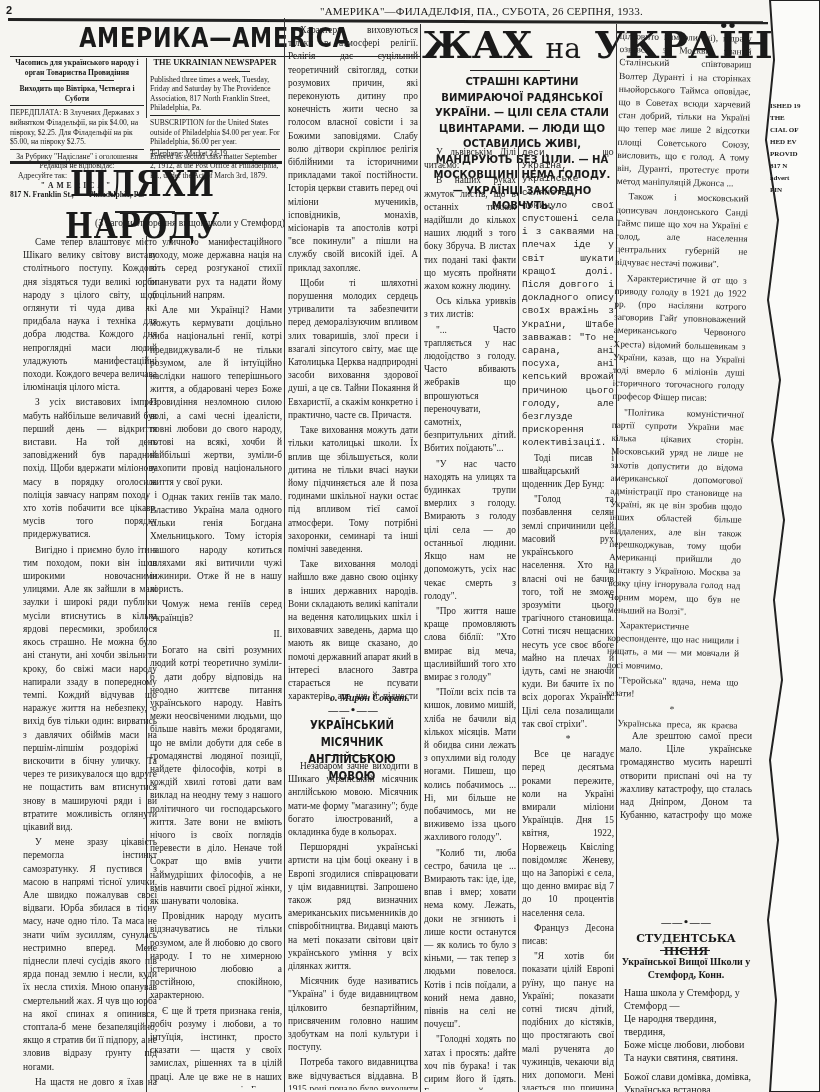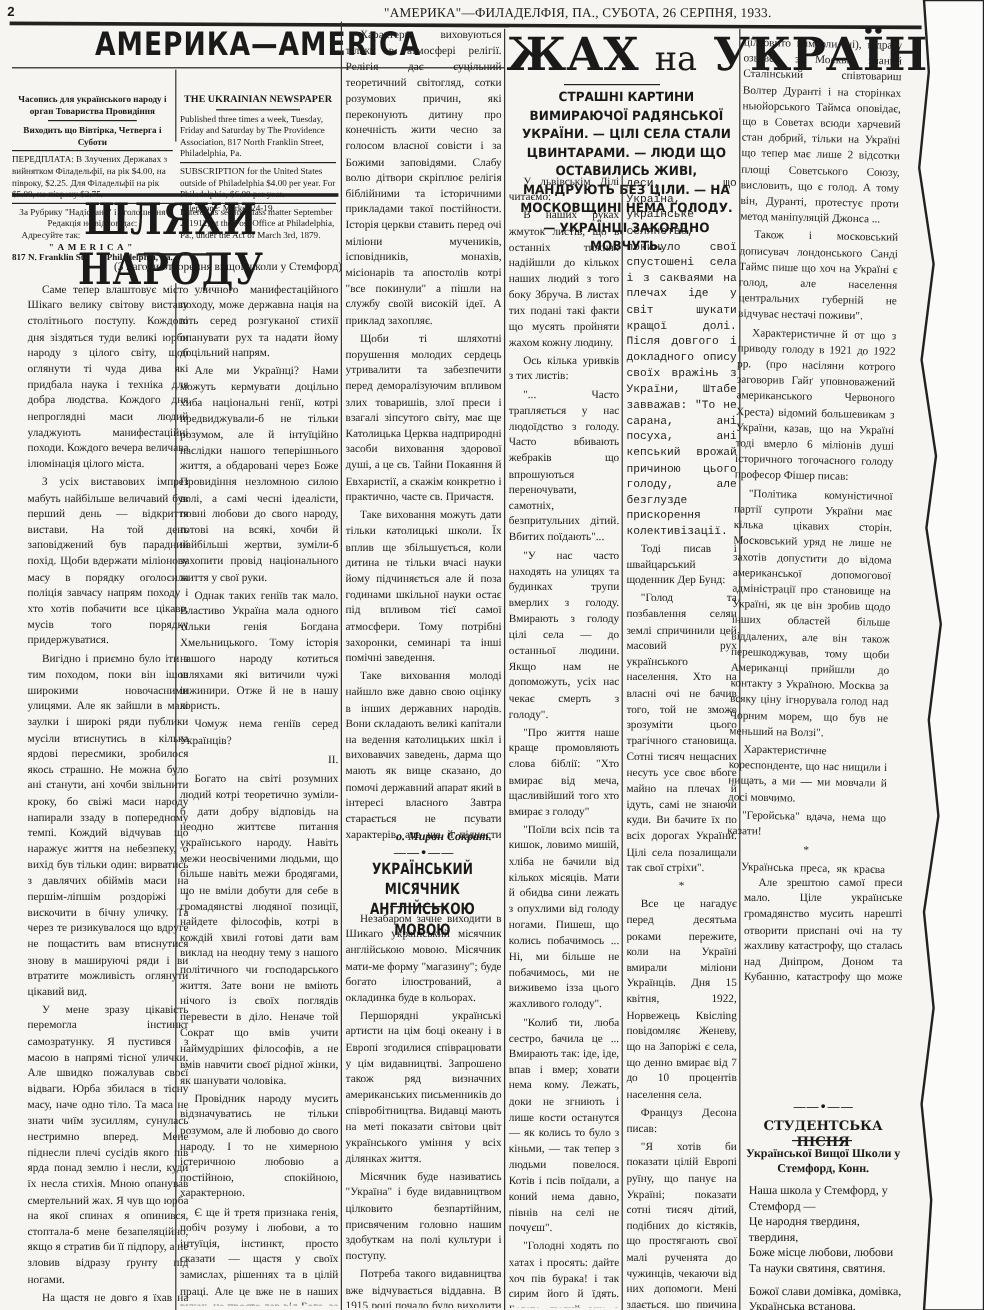--- a/index.html
+++ b/index.html
@@ -8,21 +8,21 @@
   .folio{position:absolute;top:4px;left:6px;font-size:11px;font-weight:bold;font-family:"Liberation Sans",sans-serif;}
   .dateline{position:absolute;top:5px;left:320px;font-size:11px;font-family:"Liberation Serif",serif;letter-spacing:.2px;}
   .toprule{position:absolute;top:18px;left:8px;width:760px;height:3px;background:#222;transform:rotate(.25deg);transform-origin:left;}
   .col{position:absolute;font-family:"Liberation Serif",serif;font-size:9.4px;line-height:13.2px;text-align:justify;overflow:hidden;color:#1d1d1d;}
   .col p{margin:0;text-indent:12px;}
   .col p + p{margin-top:2px;}
   .vr{position:absolute;width:1px;background:#333;}
   .hr{position:absolute;height:2px;background:#222;}
   
   .mast-title{position:absolute;left:10px;top:22px;width:410px;text-align:center;font-family:"DejaVu Sans",sans-serif;font-weight:bold;font-size:27px;letter-spacing:1px;transform:scaleX(.82);transform-origin:center;}
-  .mast-box{position:absolute;font-family:"Liberation Serif",serif;font-size:7.6px;line-height:9.6px;font-weight:bold;margin-top:20px;}
+  .mast-box{position:absolute;font-family:"Liberation Serif",serif;font-size:7.6px;line-height:9.6px;font-weight:bold;}
   .mast-box .c{text-align:center;}
   .mast-box .sep{height:1px;background:#222;margin:3px 30px;}
   
   .h-shlyakhy{position:absolute;left:20px;top:160px;width:390px;text-align:center;font-family:"DejaVu Serif",serif;font-weight:bold;font-size:40px;letter-spacing:1px;transform:scaleX(.82);}
   .sub-shlyakhy{position:absolute;left:10px;top:224px;width:400px;text-align:right;font-size:10px;font-family:"Liberation Serif",serif;}
   .short-rule{position:absolute;height:2px;background:#222;}
   .h-zhakh{position:absolute;left:412px;top:4px;width:200px;text-align:center;font-family:"DejaVu Serif",serif;font-weight:bold;font-size:38px;white-space:nowrap;}
   .h-zhakh .sm{font-size:28px;font-weight:normal;}
   .deck{position:absolute;left:412px;top:72px;width:200px;text-align:center;font-family:"DejaVu Sans",sans-serif;font-weight:bold;font-size:10.6px;line-height:15.5px;transform:scaleX(.95);}
   .h-small{position:absolute;text-align:center;font-family:"DejaVu Sans",sans-serif;font-weight:bold;font-size:13px;line-height:17px;transform:scaleX(.78);}
@@ -181,14 +181,24 @@
     <div>Та науки святиня, святиня.</div>
     <div style="height:6px;"></div>
     <div>Божої слави домівка, домівка,</div>
     <div>Українська встанова, встанова;</div>
 
   </div>
 
   <svg class="torn" viewBox="0 0 60 1092" preserveAspectRatio="none">
     <path d="M60 0 L10 0 L14 60 L6 140 L18 220 L8 300 L20 380 L12 440 L24 520 L14 600 L22 680 L10 760 L18 840 L8 920 L16 1000 L10 1092 L60 1092 Z" fill="#fbfbf9" stroke="#222" stroke-width="2"></path>
   </svg>
+  <div style="position:absolute;left:770px;top:100px;width:48px;font-size:7px;line-height:12px;font-weight:bold;font-family:'Liberation Serif',serif;">
+    <div>ISHED 19</div>
+    <div>THE</div>
+    <div>CIAL OF</div>
+    <div>HED EV</div>
+    <div>PROVID</div>
+    <div>817 N</div>
+    <div>advert</div>
+    <div>PIN</div>
+  </div>
 
 </div>
 
 </body></html>

